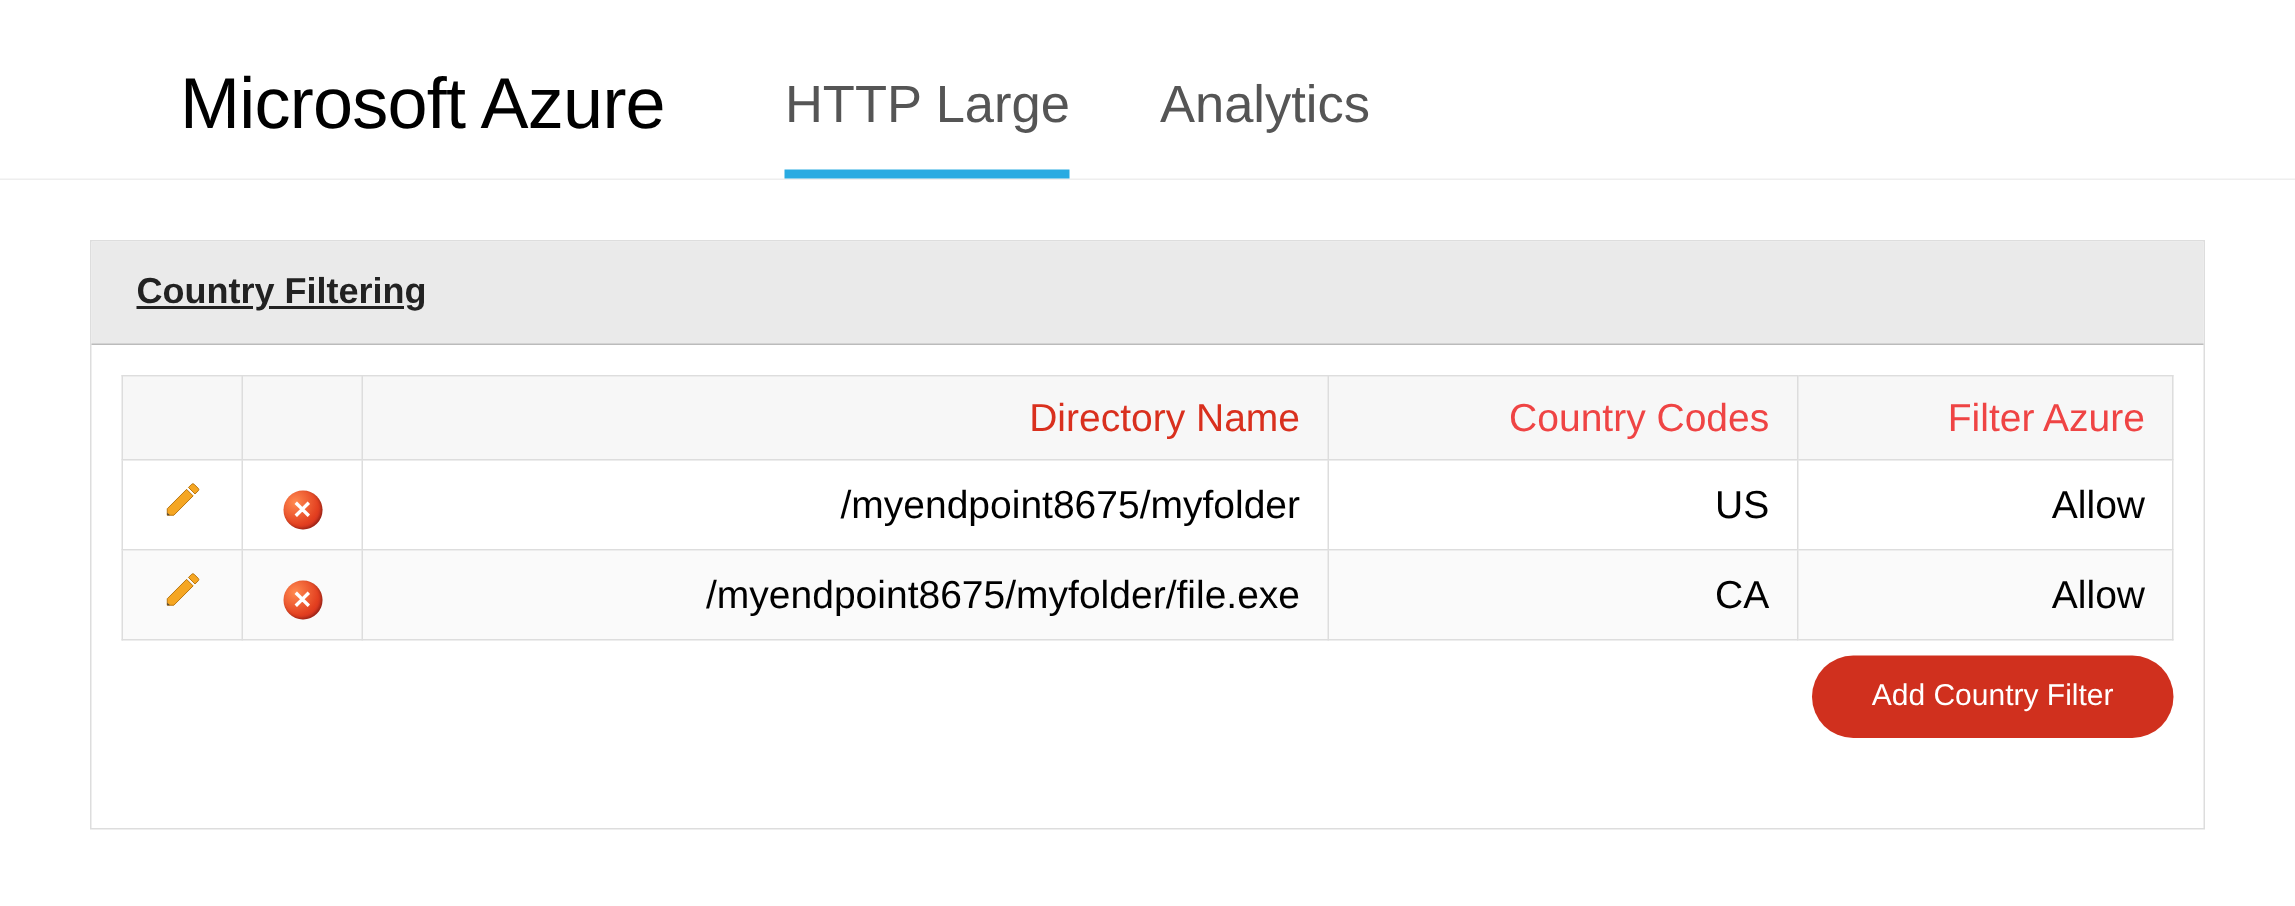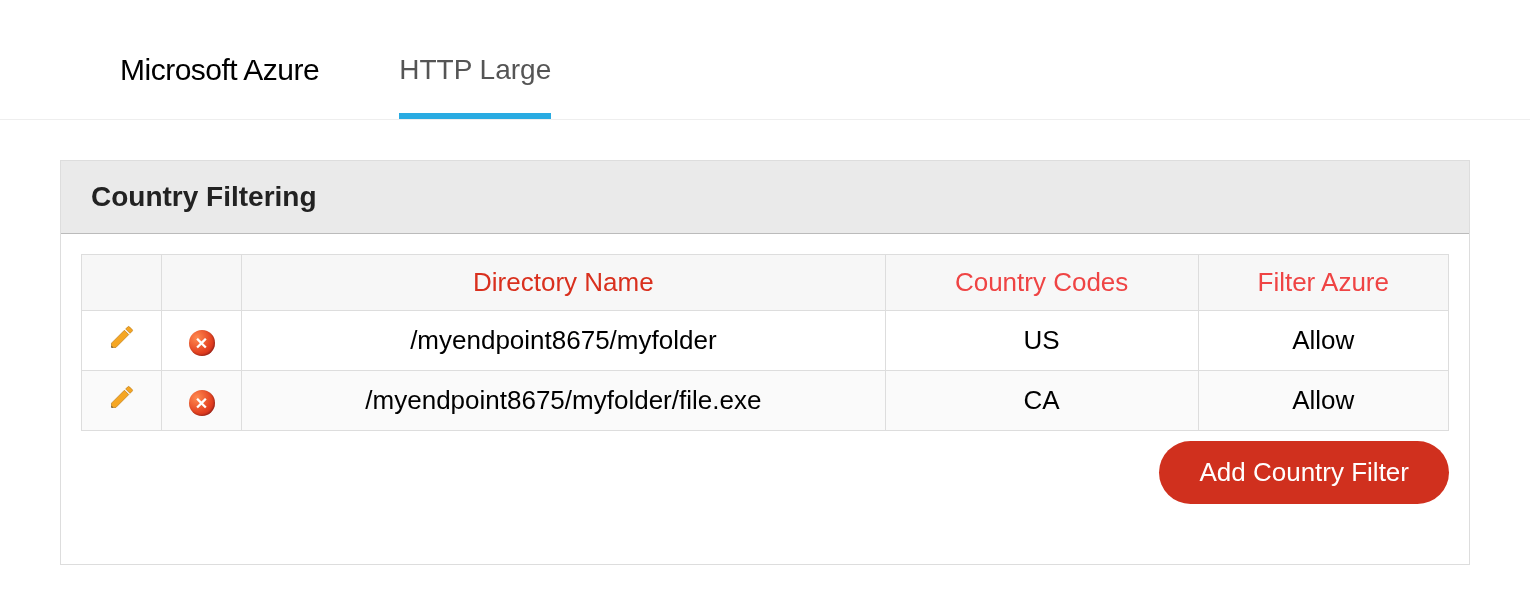--- a/index.html
+++ b/index.html
@@ -10,34 +10,34 @@
       height: 604px;
     }
     .header {
       display: flex;
       align-items: center;
       padding: 20px 100px 0 120px;
       border-bottom: 1px solid #eee;
       height: 120px;
     }
     .logo {
-      font-size: 30px;
+      font-size: 48px;
       font-weight: 300;
       color: #000;
       letter-spacing: -0.5px;
       margin-right: 80px;
     }
     .nav {
       display: flex;
       gap: 60px;
       height: 100%;
       align-items: center;
     }
     .nav-item {
-      font-size: 28px;
+      font-size: 35px;
       color: #555;
       cursor: pointer;
       height: 100%;
       display: flex;
       align-items: center;
       border-bottom: 6px solid transparent;
       padding-top: 6px;
     }
     .nav-item.active {
       border-bottom-color: #29abe2;
@@ -45,35 +45,36 @@
     .content {
       margin: 40px 60px;
       border: 1px solid #ddd;
     }
     .panel-header {
       background: #eaeaea;
       padding: 20px 30px;
       border-bottom: 1px solid #bbb;
     }
     .panel-title {
-      font-size: 28px;
+      font-size: 24px;
       font-weight: 700;
       color: #222;
+      text-decoration: underline;
     }
     .panel-body {
       padding: 20px 20px 60px 20px;
     }
     table {
       width: 100%;
       border-collapse: collapse;
     }
     th, td {
       border: 1px solid #ddd;
       padding: 12px 18px;
-      text-align: center;
+      text-align: right;
       font-size: 26px;
     }
     th {
       background: #f7f7f7;
       color: #ef4444;
       font-weight: 400;
     }
     th.sorted {
       color: #d9301e;
     }
@@ -93,34 +94,35 @@
       box-shadow: inset -1px -1px 2px rgba(0,0,0,0.3);
     }
     .button-row {
       display: flex;
       justify-content: flex-end;
       margin-top: 10px;
     }
     .add-button {
       background: #d0301e;
       color: #fff;
-      font-size: 26px;
+      font-size: 20px;
       border: none;
       border-radius: 40px;
       padding: 16px 40px;
       cursor: pointer;
     }
   </style>
 </head>
 <body>
 
 <div class="header">
   <div class="logo">Microsoft Azure</div>
   <div class="nav">
     <div class="nav-item active">HTTP Large</div>
+    <div class="nav-item">Analytics</div>
   </div>
 </div>
 
 <div class="content">
   <div class="panel-header">
     <div class="panel-title">Country Filtering</div>
   </div>
   <div class="panel-body">
     <table>
       <thead>

